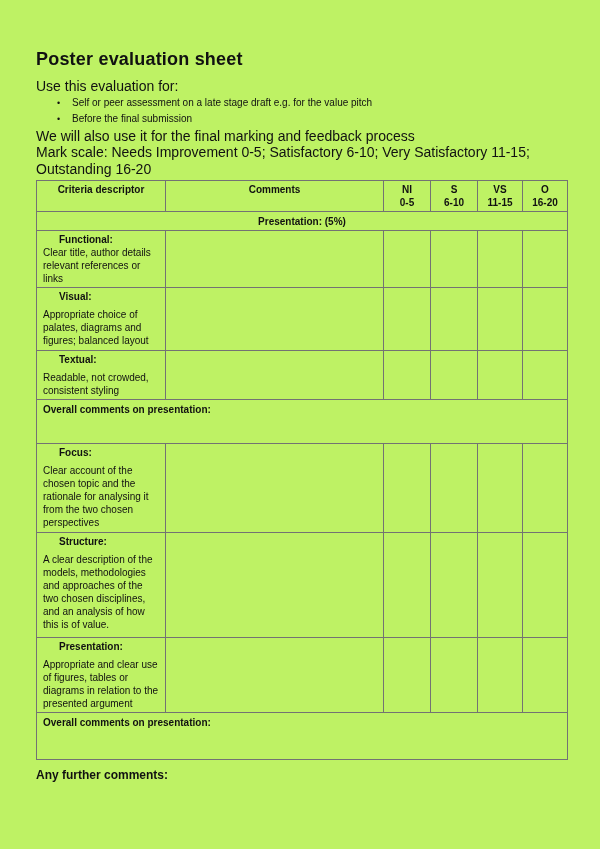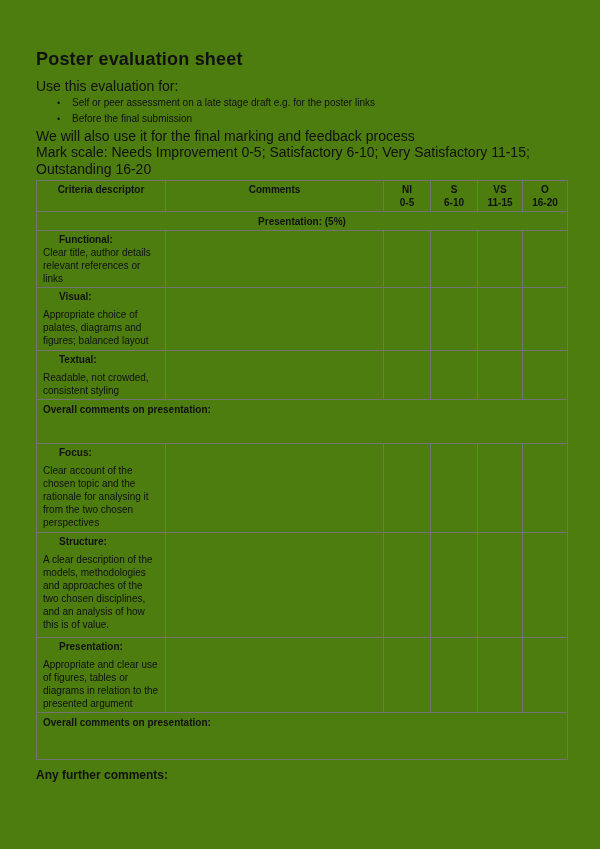--- a/index.html
+++ b/index.html
@@ -1,20 +1,20 @@
 <!DOCTYPE html>
 <html><head>
 <meta charset="utf-8">
 <style>
   * { box-sizing: border-box; margin: 0; padding: 0; }
   html, body { background: #ffffff; }
   .page {
     width: 600px;
     height: 849px;
-    background: #4d7c0f;
+    background: #bef264;
     color: #111;
     font-family: "Liberation Sans", "DejaVu Sans", sans-serif;
     padding: 44px 33px 20px 36px;
     position: relative;
     overflow: hidden;
   }
   .title {
     font-size: 18px;
     font-weight: bold;
     line-height: 22px;
@@ -94,21 +94,21 @@
 <body>
 
 <div class="page">
 
   <h1 class="title">Poster evaluation sheet</h1>
 
   <div class="meta-line">Use this evaluation for:</div>
 
   <div class="bullet-item">
     <span class="bullet-dot">•</span>
-    <span>Self or peer assessment on a late stage draft e.g. for the poster links</span>
+    <span>Self or peer assessment on a late stage draft e.g. for the value pitch</span>
   </div>
   <div class="bullet-item">
     <span class="bullet-dot">•</span>
     <span>Before the final submission</span>
   </div>
 
   <div class="meta-line">We will also use it for the final marking and feedback process</div>
   <div class="meta-line">Mark scale: Needs Improvement 0-5; Satisfactory 6-10; Very Satisfactory 11-15; Outstanding 16-20</div>
 
   <table class="eval">

